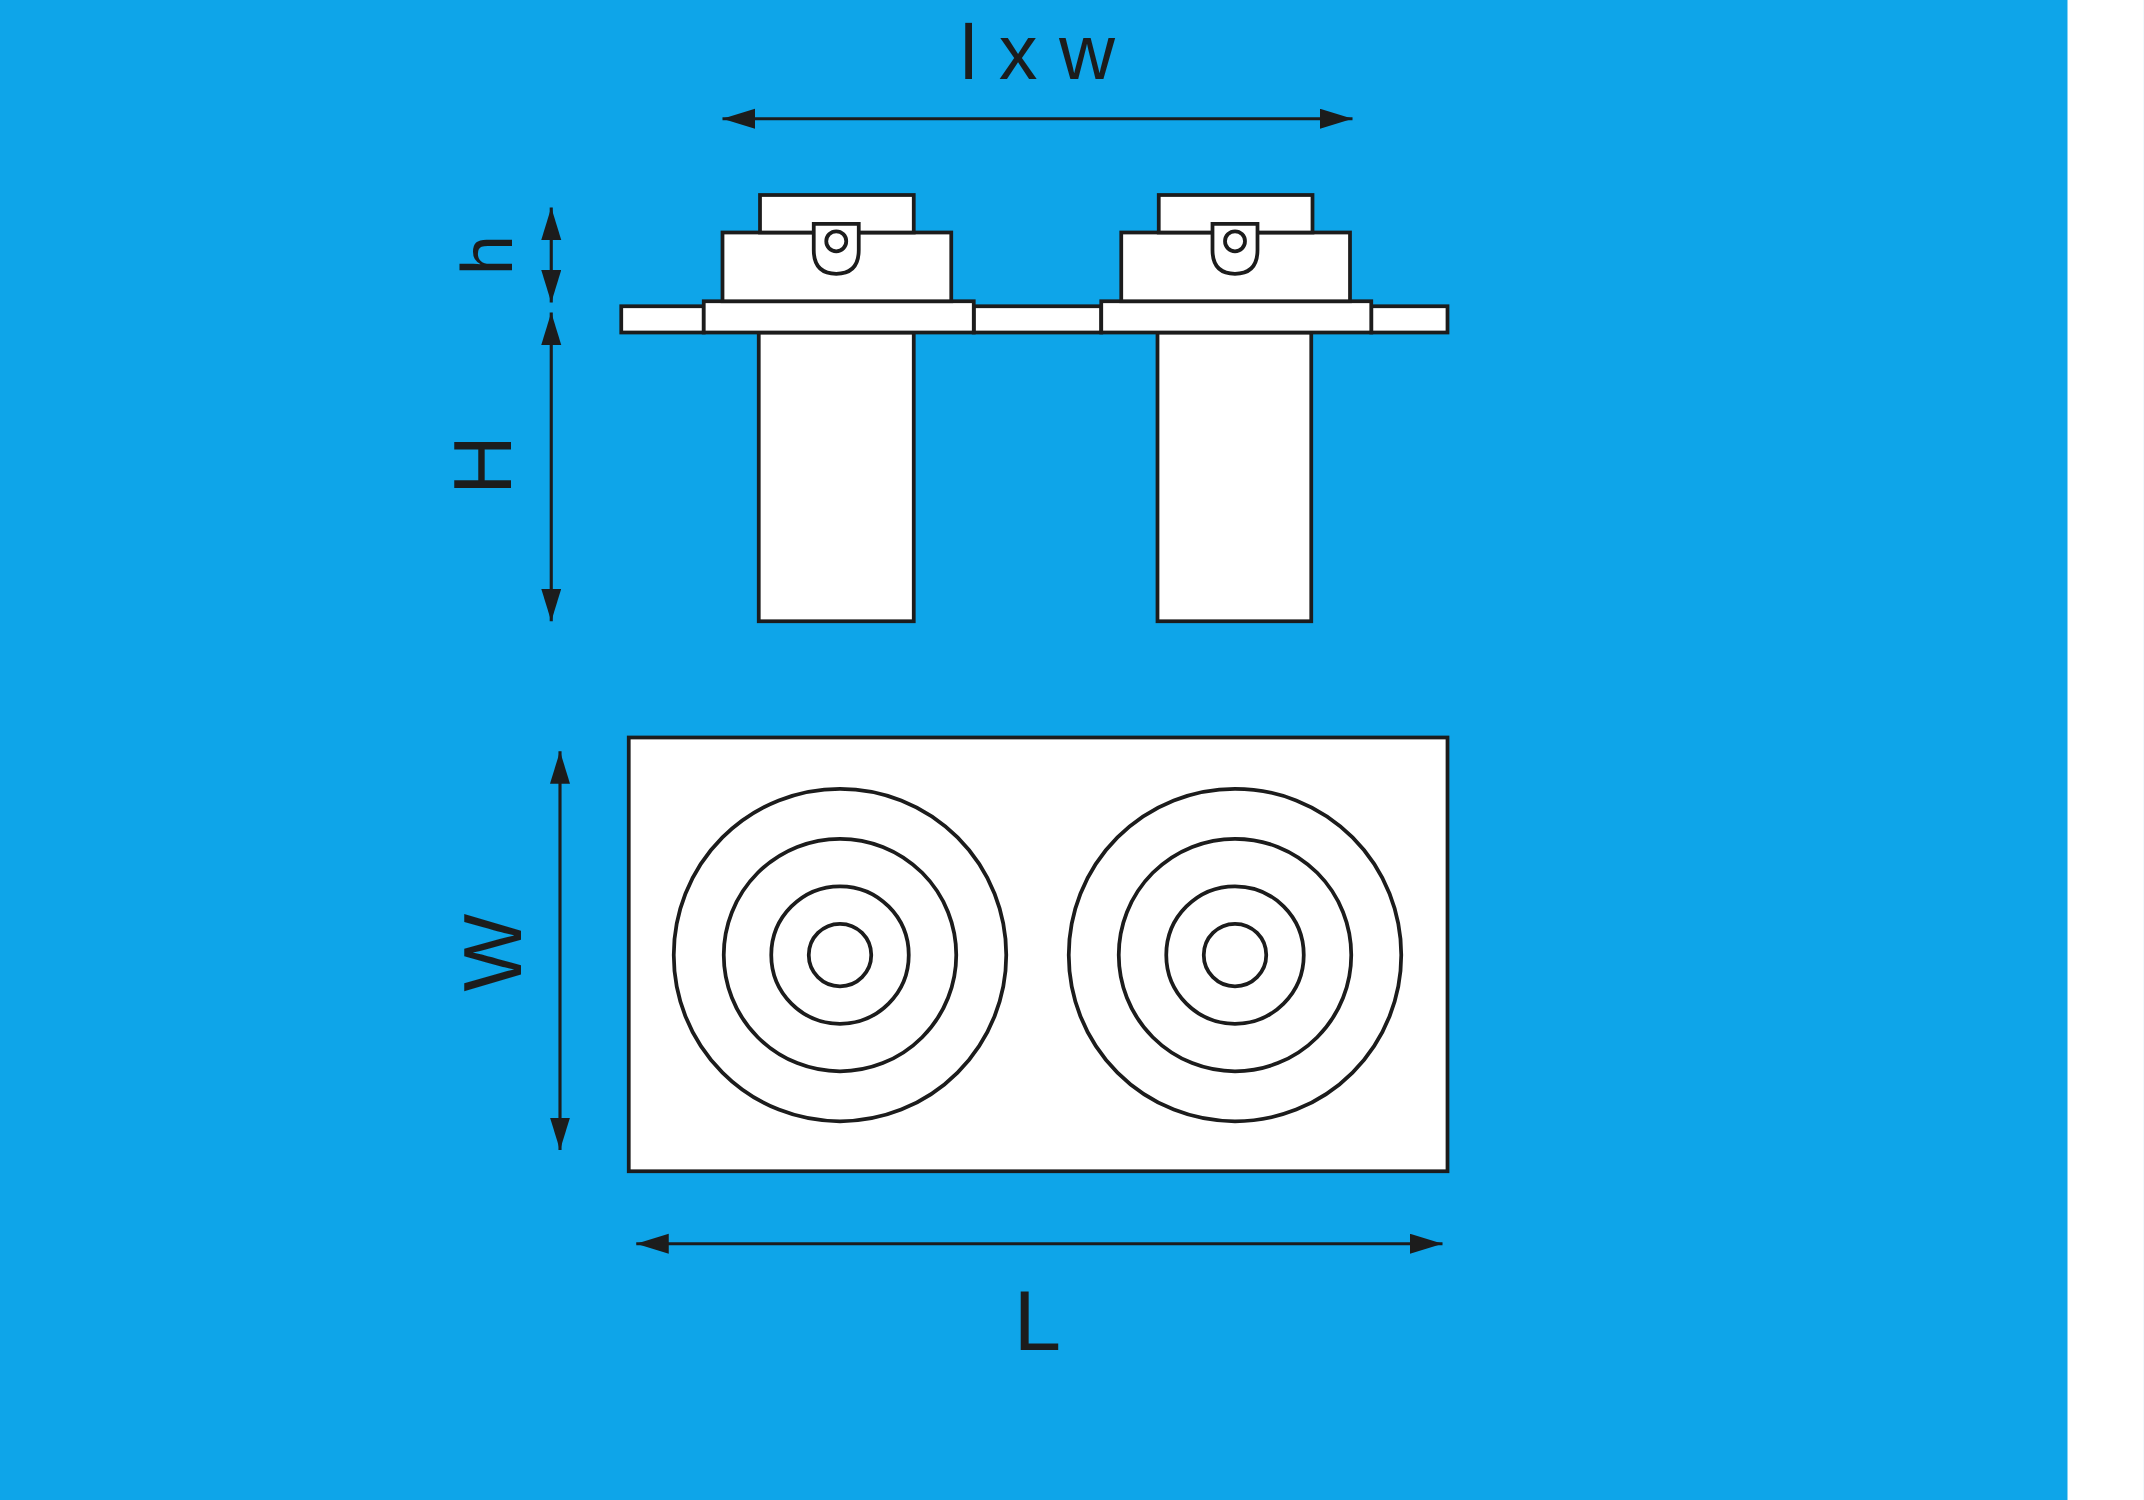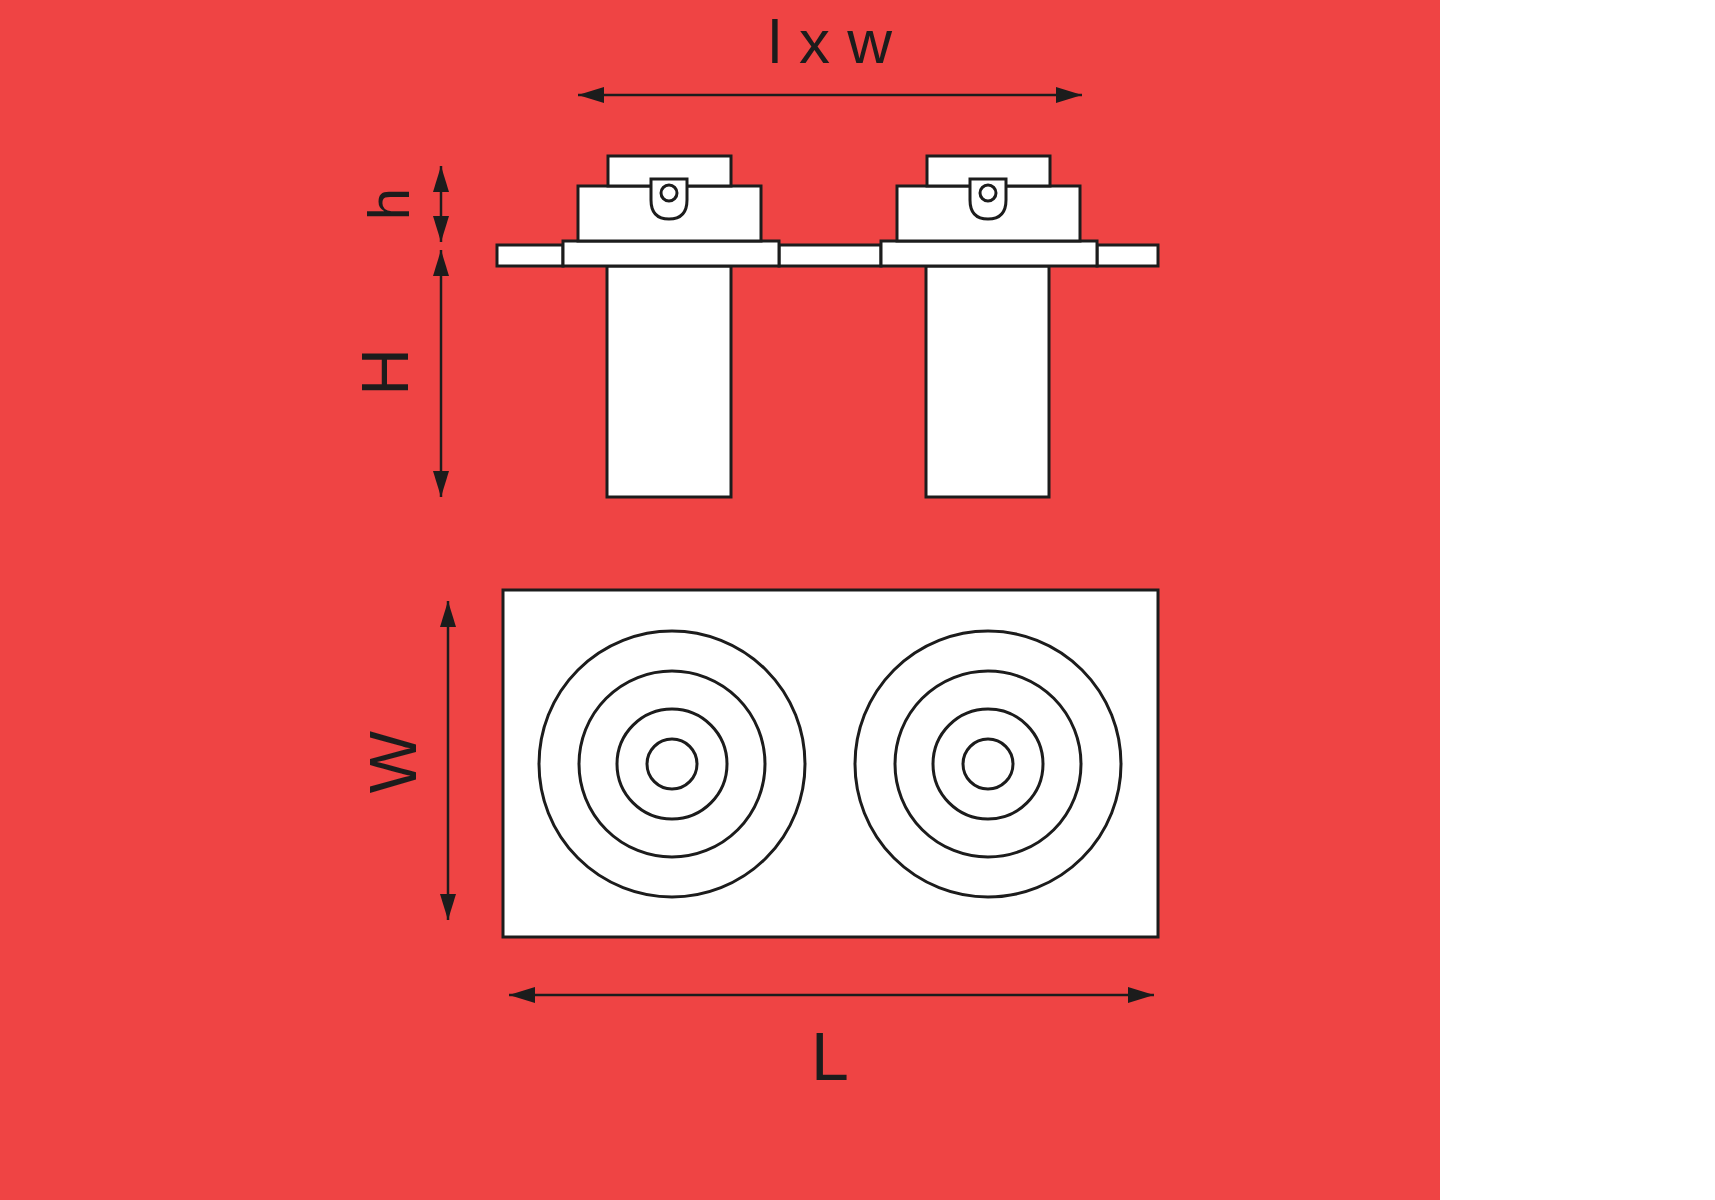--- a/index.html
+++ b/index.html
@@ -3,23 +3,23 @@
 <meta charset="utf-8">
 <style>
   html, body {
     margin: 0;
     padding: 0;
     background: #ffffff;
     font-family: "Liberation Sans", "DejaVu Sans", sans-serif;
   }
   .canvas {
     position: relative;
-    width: 1440px;
+    width: 1654px;
     height: 1200px;
-    background: #ef4444;
+    background: #0ea5e9;
     overflow: hidden;
   }
   svg { display: block; }
   .outline {
     fill: #ffffff;
     stroke: #1c1c1c;
     stroke-width: 3;
     stroke-linejoin: miter;
   }
   .dim-line {

